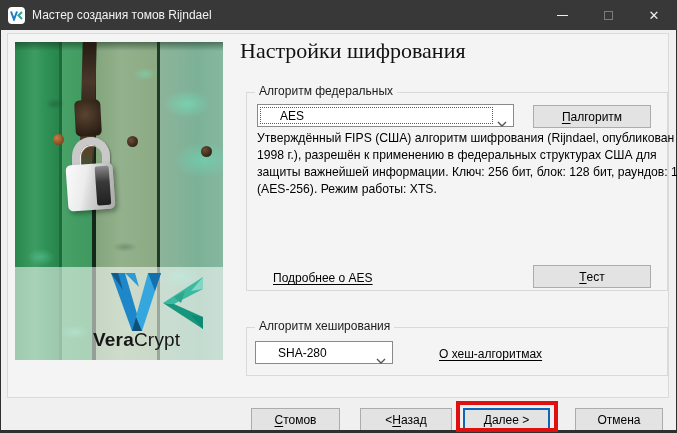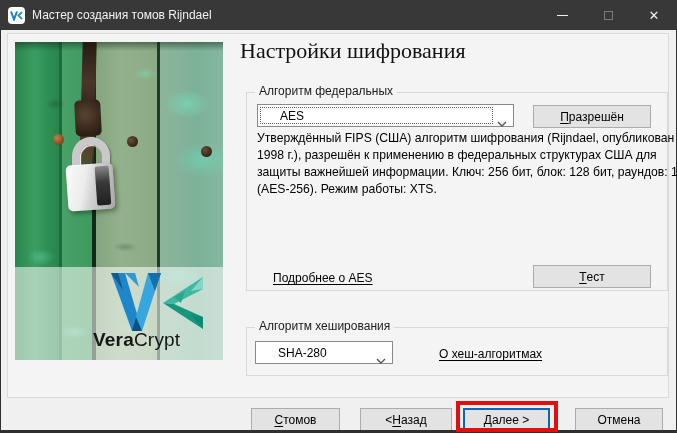--- a/index.html
+++ b/index.html
@@ -199,21 +199,21 @@
       <span class="chev">
         <svg width="10" height="6" viewBox="0 0 10 6">
             <polyline points="1,1 5,5 9,1" fill="none" stroke="#555" stroke-width="1.4"></polyline>
           </svg>
       </span>
     </div>
 
     <button class="btn btn-bench">
         <span></span>
         <span class="mn">П</span>
-        <span>разрешён</span>
+        <span>алгоритм</span>
       </button>
 
     <div class="desc">
       <div>Утверждённый FIPS (США) алгоритм шифрования (Rijndael, опубликован в</div>
       <div>1998 г.), разрешён к применению в федеральных структурах США для</div>
       <div>защиты важнейшей информации. Ключ: 256 бит, блок: 128 бит, раундов: 14</div>
       <div>(AES-256). Режим работы: XTS.</div>
     </div>
 
     <a class="link link-aes">Подробнее о AES</a>

